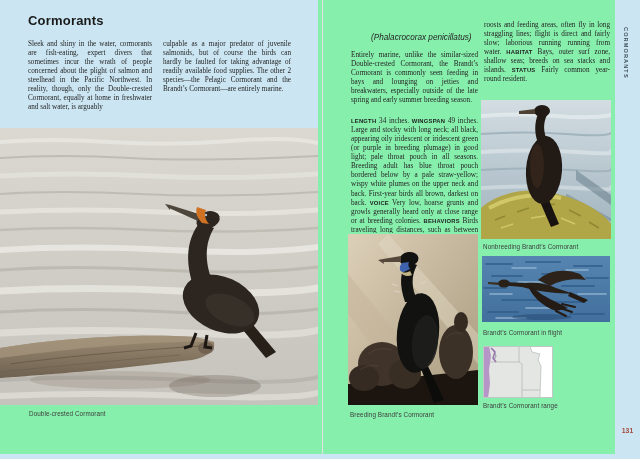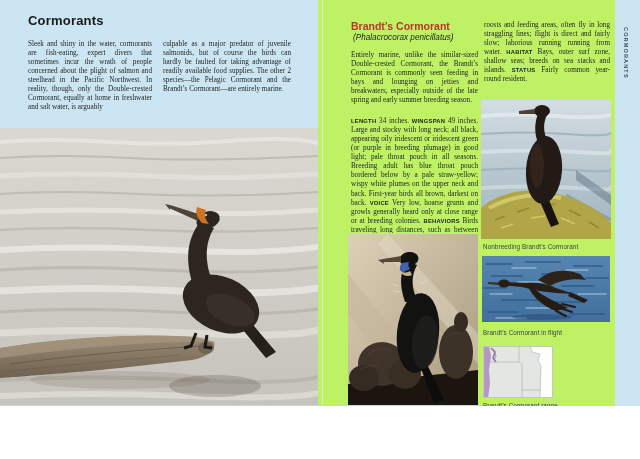--- a/index.html
+++ b/index.html
@@ -1,33 +1,33 @@
 <!DOCTYPE html>
 <html><head>
 <meta charset="utf-8">
 <style>
   html,body{margin:0;padding:0;background:#ffffff;}
-  .spread{position:relative;width:640px;height:406px;background:#bef264;overflow:hidden;
+  .spread{position:relative;width:640px;height:459px;background:#86efac;overflow:hidden;
           font-family:"Liberation Sans",sans-serif;}
   .abs{position:absolute;}
   .serif{font-family:"Liberation Serif",serif;font-size:7.2px;line-height:1.26;
          color:#242424;text-align:justify;overflow:hidden;}
   .kw{font-family:"Liberation Sans",sans-serif;font-weight:bold;font-size:5.8px;letter-spacing:.25px;color:#1c1c1c;}
   .caption{font-family:"Liberation Sans",sans-serif;font-size:6.3px;color:#3d3d3d;letter-spacing:.1px;}
   .intro-box{left:0;top:0;width:318px;height:128px;background:#cbe6f2;}
   .page-title{left:28px;top:13px;font-size:13px;font-weight:bold;color:#191919;letter-spacing:.2px;}
   .l-col1{left:28px;top:40px;width:124px;height:88px;}
   .l-col2{left:163px;top:40px;width:128px;height:88px;}
   .photo{overflow:hidden;background:#ddd;}
   .photo svg{display:block;}
   .photo-dcc{left:0;top:128px;width:318px;height:277px;}
   .cap-dcc{left:29px;top:410px;}
   .gutter-line{left:322px;top:0;width:1px;height:454px;background:#e3e3e3;}
   .sp-title{left:351px;top:20px;font-size:10.5px;font-weight:bold;color:#b5392b;}
-  .sp-latin{left:333px;top:33px;font-size:8.2px;font-style:italic;color:#242424;padding-left:20px;}
+  .sp-latin{left:351px;top:33px;font-size:8.2px;font-style:italic;color:#242424;padding-left:20px;}
   .r-intro{left:351px;top:51px;width:127px;height:62px;}
   .r-col1{left:351px;top:117px;width:127px;height:116px;}
   .r-col2{left:484px;top:21px;width:126px;height:78px;}
   .photo-breeding{left:348px;top:234px;width:130px;height:171px;}
   .cap-breeding{left:350px;top:411px;}
   .photo-nonbreeding{left:481px;top:100px;width:130px;height:139px;}
   .cap-nonbreeding{left:483px;top:243px;}
   .photo-flight{left:482px;top:256px;width:128px;height:66px;}
   .cap-flight{left:483px;top:329px;}
   .range-map{left:483px;top:346px;width:70px;height:52px;background:#fff;}
@@ -99,21 +99,20 @@
         <path d="M170 77 L165 76 L170 82 Z" fill="#4e463a"></path>
         <path d="M202 95 C197 90 195 84 197 79 L206 82 C204 87 205 91 209 96 Z" fill="#cf7224"></path>
         <circle cx="206" cy="87" r="1.2" fill="#b7d0d8" opacity=".9"></circle>
       </g>
     </svg>
   </div>
   <div class="abs caption cap-dcc">Double-crested Cormorant</div>
 
   <div class="abs gutter-line"></div>
 
-  <div class="abs sp-title">Brandt’s Cormorant</div>
   <div class="abs sp-latin">(Phalacrocorax penicillatus)</div>
   <div class="abs serif r-intro">Entirely marine, unlike the similar-sized Double-crested Cormorant, the Brandt’s Cormorant is commonly seen feeding in bays and lounging on jetties and breakwaters, especially outside of the late spring and early summer breeding season.</div>
   <div class="abs serif r-col1"><span class="kw">LENGTH</span><span> 34 inches. </span><span class="kw">WINGSPAN</span><span> 49 inches. Large and stocky with long neck; all black, appearing oily iridescent or iridescent green (or purple in breeding plumage) in good light; pale throat pouch in all seasons. Breeding adult has blue throat pouch bordered below by a pale straw-yellow; wispy white plumes on the upper neck and back. First-year birds all brown, darkest on back. </span><span class="kw">VOICE</span><span> Very low, hoarse grunts and growls generally heard only at close range or at breeding colonies. </span><span class="kw">BEHAVIORS</span><span> Birds traveling long distances, such as between night</span></div>
   <div class="abs serif r-col2"><span>roosts and feeding areas, often fly in long straggling lines; flight is direct and fairly slow; laborious running running from water. </span><span class="kw">HABITAT</span><span> Bays, outer surf zone, shallow seas; breeds on sea stacks and islands. </span><span class="kw">STATUS</span><span> Fairly common year-round resident.</span></div>
 
   <div class="abs photo photo-breeding">
     <svg width="130" height="171" viewBox="0 0 130 171">
       <defs>
         <linearGradient id="r2" x1="0" y1="0" x2="1" y2="1">
           <stop offset="0" stop-color="#ddd0b8"></stop>

